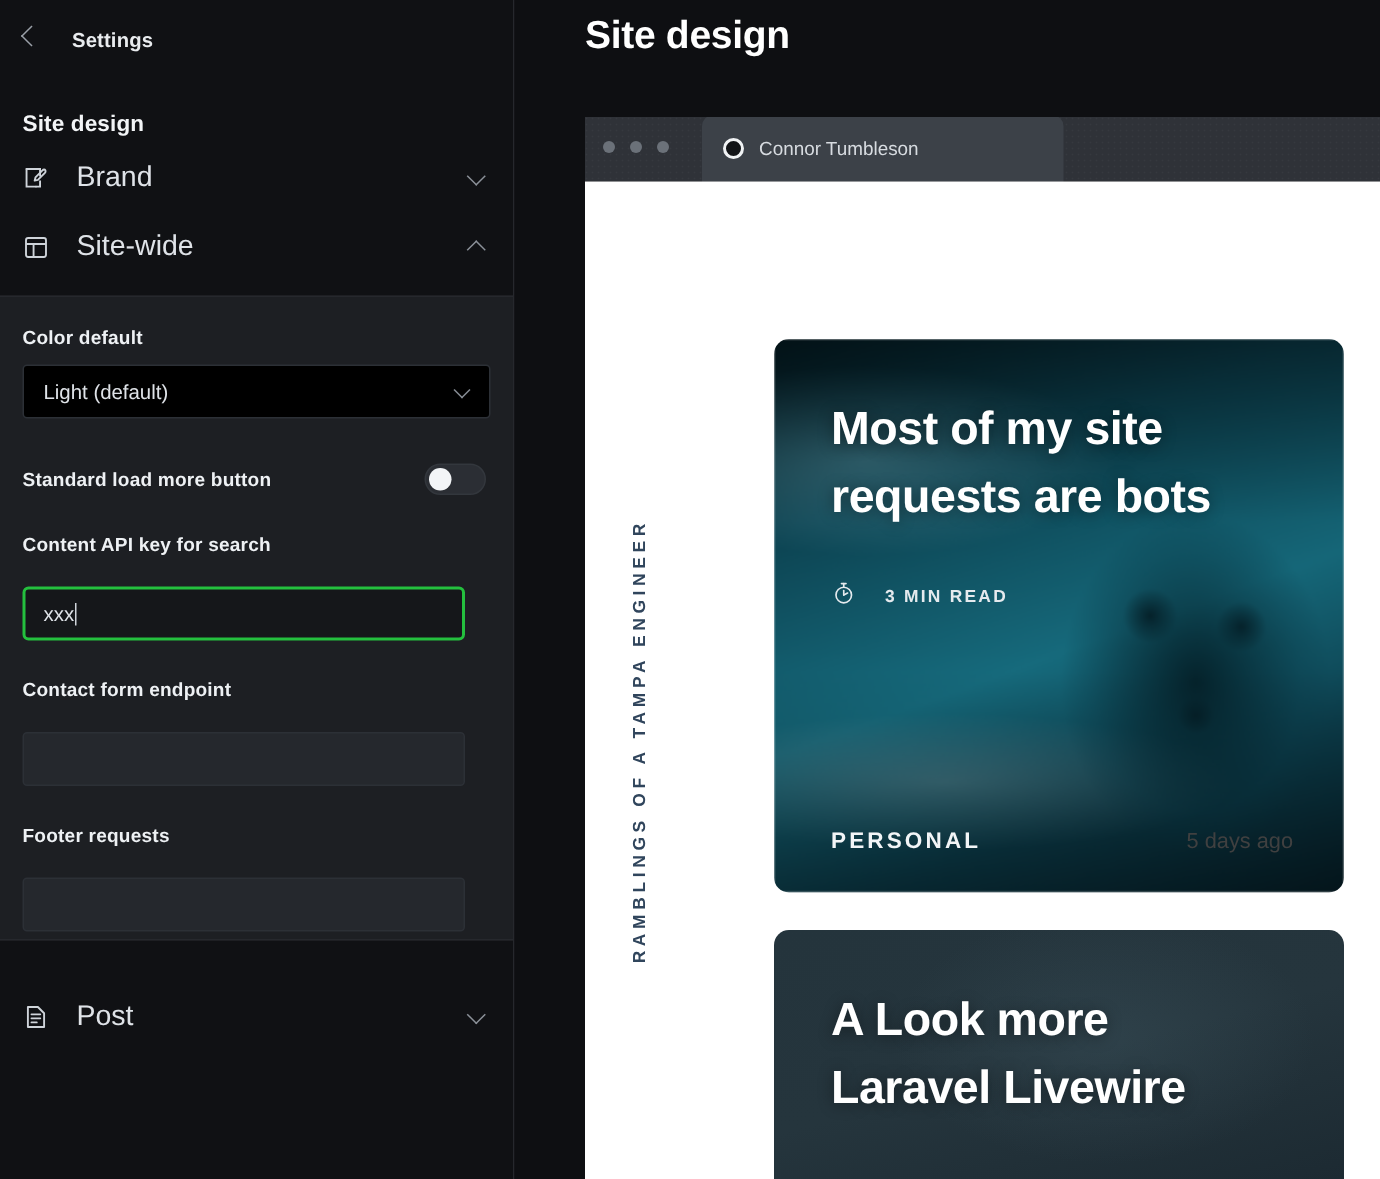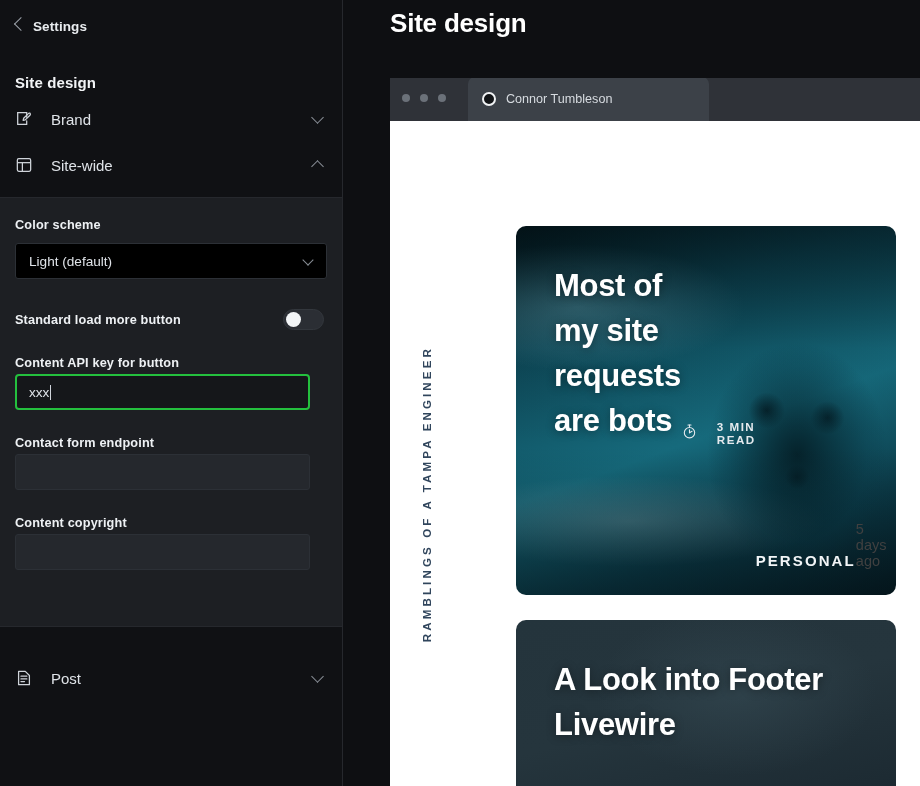--- a/index.html
+++ b/index.html
@@ -14,21 +14,21 @@
   
   .sidebar {
     width: 343px; height: 786px;
     background: #101114;
     border-right: 1px solid #26282d;
     position: relative;
     flex: 0 0 343px;
     overflow: hidden;
   }
   .back-row {
-    display: flex; align-items: flex-start; gap: 7px;
+    display: flex; align-items: flex-start; gap: 22px;
     padding: 19px 0 0 16px;
     cursor: pointer;
   }
   .back-chev {
     width: 10px; height: 10px;
     border-left: 1.6px solid #9aa0a8;
     border-bottom: 1.6px solid #9aa0a8;
     transform: rotate(45deg);
     margin-bottom: 1px;
   }
@@ -46,21 +46,21 @@
     height: 36px; padding: 0 14px 0 15px;
     margin-top: 10px;
     cursor: pointer;
   }
   .nav-item .ic {
     width: 18px; height: 18px; flex: 0 0 18px;
     display: flex; align-items: center; justify-content: center;
   }
   .nav-item .lbl {
     flex: 1; margin-left: 18px;
-    font-size: 15px; color: #dfe3e8;
+    font-size: 19px; color: #dfe3e8;
   }
   .nav-chev {
     width: 9px; height: 9px;
     border-right: 1.5px solid #8b9199;
     border-bottom: 1.5px solid #8b9199;
     transform: rotate(45deg);
     margin-right: 6px; margin-bottom: 3px;
   }
   .nav-chev.up { transform: rotate(-135deg); margin-bottom: -3px; }
 
@@ -96,21 +96,21 @@
     width: 41px; height: 21px; border-radius: 11px;
     background: #2b2e34; border: 1px solid #33373d;
     position: relative; cursor: pointer; flex: 0 0 41px;
   }
   .switch .knob {
     position: absolute; left: 2px; top: 2px;
     width: 15px; height: 15px; border-radius: 50%;
     background: #f3f5f7;
   }
   .text-field {
-    margin-top: 4px; height: 36px; width: 295px;
+    margin-top: 21px; height: 36px; width: 295px;
     background: #25282d; border: 1px solid #2c3036; border-radius: 3px;
     display: flex; align-items: center; padding: 0 12px;
     font-size: 13.6px; color: #dfe3e8; cursor: text;
   }
   .text-field.focused {
     background: #15171a;
     border: 2px solid #24c03e;
     border-radius: 4px;
   }
   .caret {
@@ -198,21 +198,21 @@
   }
   .bg2 {
     position: absolute; inset: 0;
     background:
       radial-gradient(ellipse 250px 70px at 18% 92%, rgba(190,195,195,.33) 0%, transparent 66%),
       radial-gradient(ellipse 200px 120px at 58% 30%, rgba(58,80,90,.45) 0%, transparent 70%),
       linear-gradient(165deg, #24343c 0%, #25353d 40%, #1d2b33 75%, #16222a 100%);
     filter: blur(0.5px);
   }
 
-  .card-inner { position: relative; height: 100%; padding: 38px 34px 26px 38px; display: flex; flex-direction: row; }
+  .card-inner { position: relative; height: 100%; padding: 38px 34px 26px 38px; display: flex; flex-direction: column; }
   .card-title {
     font-size: 31px; font-weight: 700; color: #ffffff;
     line-height: 1.45; letter-spacing: -.3px;
     text-shadow: 0 1px 10px rgba(0,0,0,.42);
     max-width: 270px;
   }
   .read-row {
     display: flex; align-items: center; gap: 19px; margin-top: 33px;
   }
   .read-label {
@@ -264,51 +264,51 @@
           <path d="M8.2 7.4V17" stroke="#cfd4da" stroke-width="1.4"></path>
         </svg>
       </span>
       <span class="lbl">Site-wide</span>
       <span class="nav-chev up"></span>
     </div>
 
     <div class="panel">
 
       <div>
-        <div class="field-label">Color scheme</div>
+        <div class="field-label">Color default</div>
         <div class="select-box">
           <span class="val">Light (default)</span>
           <span class="select-chev"></span>
         </div>
       </div>
 
       <div class="toggle-row">
         <div class="field-label">Standard load more button</div>
         <div class="switch">
           <span class="knob"></span>
         </div>
       </div>
 
       <div class="grp">
-        <div class="field-label">Content API key for button</div>
+        <div class="field-label">Content API key for search</div>
         <div class="text-field focused">
           <span>xxx</span>
             <span class="caret"></span>
         </div>
       </div>
 
       <div class="grp">
         <div class="field-label">Contact form endpoint</div>
         <div class="text-field">
           <span></span>
         </div>
       </div>
 
       <div class="grp">
-        <div class="field-label">Content copyright</div>
+        <div class="field-label">Footer requests</div>
         <div class="text-field">
           <span></span>
         </div>
       </div>
     </div>
 
     <div class="nav-item post-item">
       <span class="ic">
         <svg width="18" height="18" viewBox="0 0 20 20" fill="none">
           <path d="M4 2.6h7.4L16 7.2V17.4H4z" stroke="#cfd4da" stroke-width="1.4" stroke-linejoin="round"></path>
@@ -360,21 +360,21 @@
               <div class="card-foot">
                 <span class="cat">PERSONAL</span>
                 <span class="ago">5 days ago</span>
               </div>
             </div>
           </div>
 
           <div class="card card-2">
             <div class="bg2"></div>
             <div class="card-inner">
-              <div class="card-title">A Look into Footer Livewire</div>
+              <div class="card-title">A Look more Laravel Livewire</div>
             </div>
           </div>
 
         </div>
       </div>
     </div>
   </div>
 </div>
 
 </body></html>

